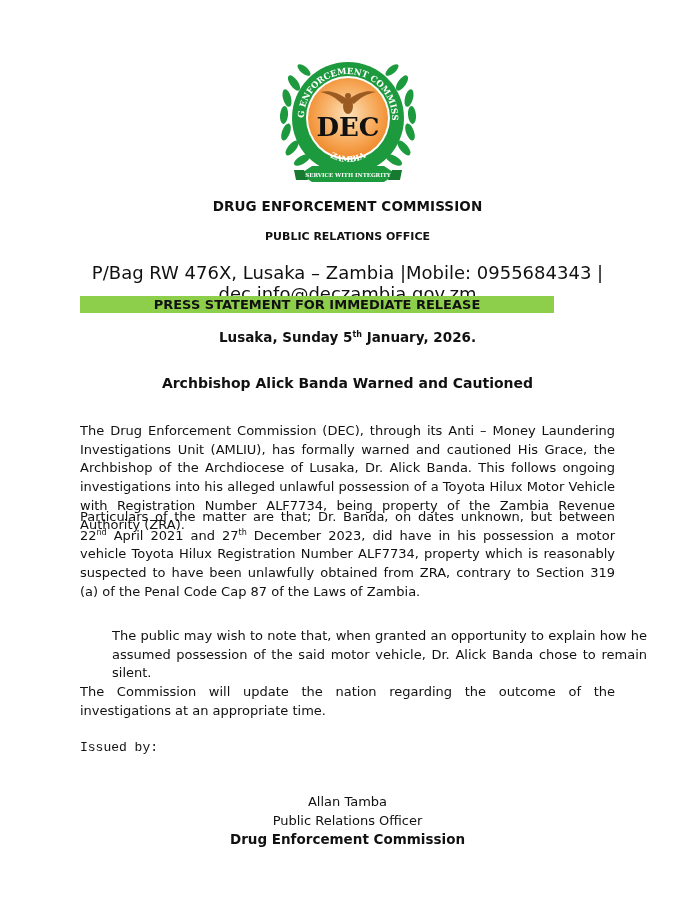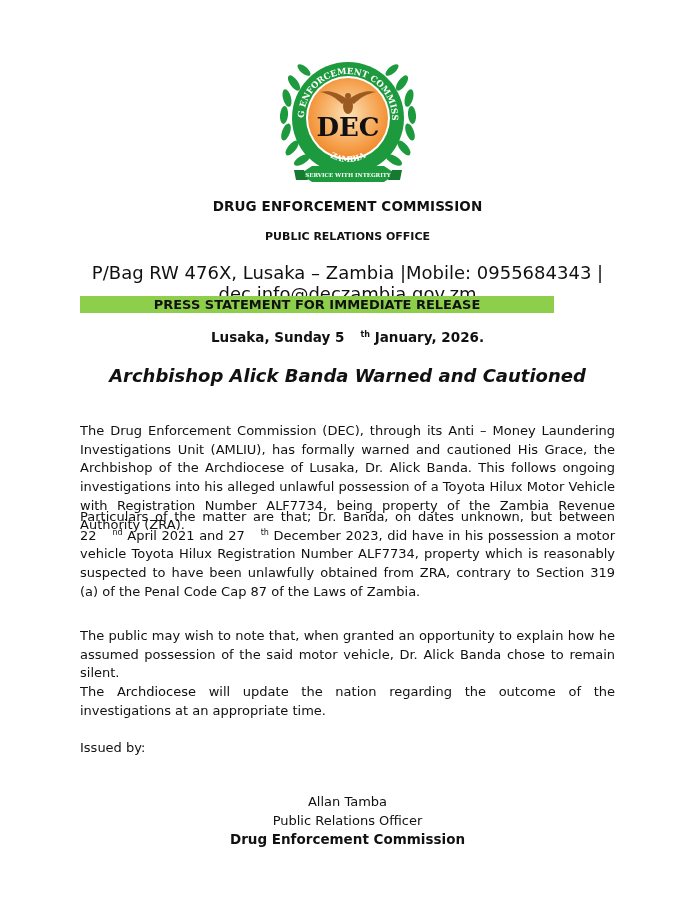--- a/index.html
+++ b/index.html
@@ -5,28 +5,28 @@
   html, body { margin: 0; padding: 0; background: #ffffff; }
   body { width: 695px; height: 900px; position: relative; overflow: hidden; font-family: "DejaVu Sans", sans-serif; color: #111; }
   .page { position: absolute; left: 0; top: 0; width: 695px; height: 900px; }
   .logo { position: absolute; left: 272px; top: 48px; width: 152px; height: 150px; }
   .center { position: absolute; left: 0; width: 695px; text-align: center; }
   .h1 { font-weight: bold; font-size: 13.5px; top: 198px; letter-spacing: 0.1px; }
   .h2 { font-weight: bold; font-size: 11px; top: 230px; }
   .addr { font-size: 18px; top: 262px; }
   .bar { position: absolute; left: 80px; top: 296px; width: 474px; height: 17px; background: #8dcf4a; text-align: center; font-weight: bold; font-size: 13px; line-height: 17px; }
   .date { font-weight: bold; font-size: 13.5px; top: 329px; }
-  .title { font-weight: bold; font-size: 18px; top: 365px; font-style: italic; }
+  .title { font-weight: bold; font-size: 14px; top: 375px; }
   .para { position: absolute; left: 80px; width: 535px; font-size: 13px; line-height: 18.7px; text-align: justify; }
   .p1 { top: 398px; margin-top: 24px; }
   .p2 { top: 508px; }
-  .p3 { top: 627px; }
+  .p3 { top: 627px; margin-left: 32px; }
   .p4 { top: 683px; }
-  .p5 { top: 739px; }
-  sup { font-size: 8px; line-height: 0; vertical-align: 5px; margin-left: 16px; }
+  .p5 { top: 739px; font-family: Liberation Mono, monospace; }
+  sup { font-size: 8px; line-height: 0; vertical-align: 5px; }
   .sig { position: absolute; left: 0; width: 695px; text-align: center; font-size: 13px; line-height: 18.5px; top: 793px; }
   .sig .org { font-weight: bold; font-size: 13.5px; }
 </style>
 </head>
 <body>
 
 <div class="page">
 
   <div class="logo">
     <svg width="152" height="150" viewBox="0 0 152 150">
@@ -89,21 +89,21 @@
 
   <div class="bar">PRESS STATEMENT FOR IMMEDIATE RELEASE</div>
 
   <div class="center date"><span>Lusaka, Sunday 5</span><sup>th</sup><span> January, 2026.</span></div>
 
   <div class="center title">Archbishop Alick Banda Warned and Cautioned</div>
 
   <div class="para p1">The Drug Enforcement Commission (DEC), through its Anti – Money Laundering Investigations Unit (AMLIU), has formally warned and cautioned His Grace, the Archbishop of the Archdiocese of Lusaka, Dr. Alick Banda. This follows ongoing investigations into his alleged unlawful possession of a Toyota Hilux Motor Vehicle with Registration Number ALF7734, being property of the Zambia Revenue Authority (ZRA).</div>
   <div class="para p2"><span>Particulars of the matter are that; Dr. Banda, on dates unknown, but between 22</span><sup>nd</sup><span> April 2021 and 27</span><sup>th</sup><span> December 2023, did have in his possession a motor vehicle Toyota Hilux Registration Number ALF7734, property which is reasonably suspected to have been unlawfully obtained from ZRA, contrary to Section 319 (a) of the Penal Code Cap 87 of the Laws of Zambia.</span></div>
   <div class="para p3">The public may wish to note that, when granted an opportunity to explain how he assumed possession of the said motor vehicle, Dr. Alick Banda chose to remain silent.</div>
-  <div class="para p4">The Archdiocese will update the nation regarding the outcome of the investigations at an appropriate time.</div>
+  <div class="para p4">The Commission will update the nation regarding the outcome of the investigations at an appropriate time.</div>
   <div class="para p5">Issued by:</div>
 
   <div class="sig">
     <div>Allan Tamba</div>
     <div>Public Relations Officer</div>
     <div class="org">Drug Enforcement Commission</div>
   </div>
 </div>
 
 </body></html>

